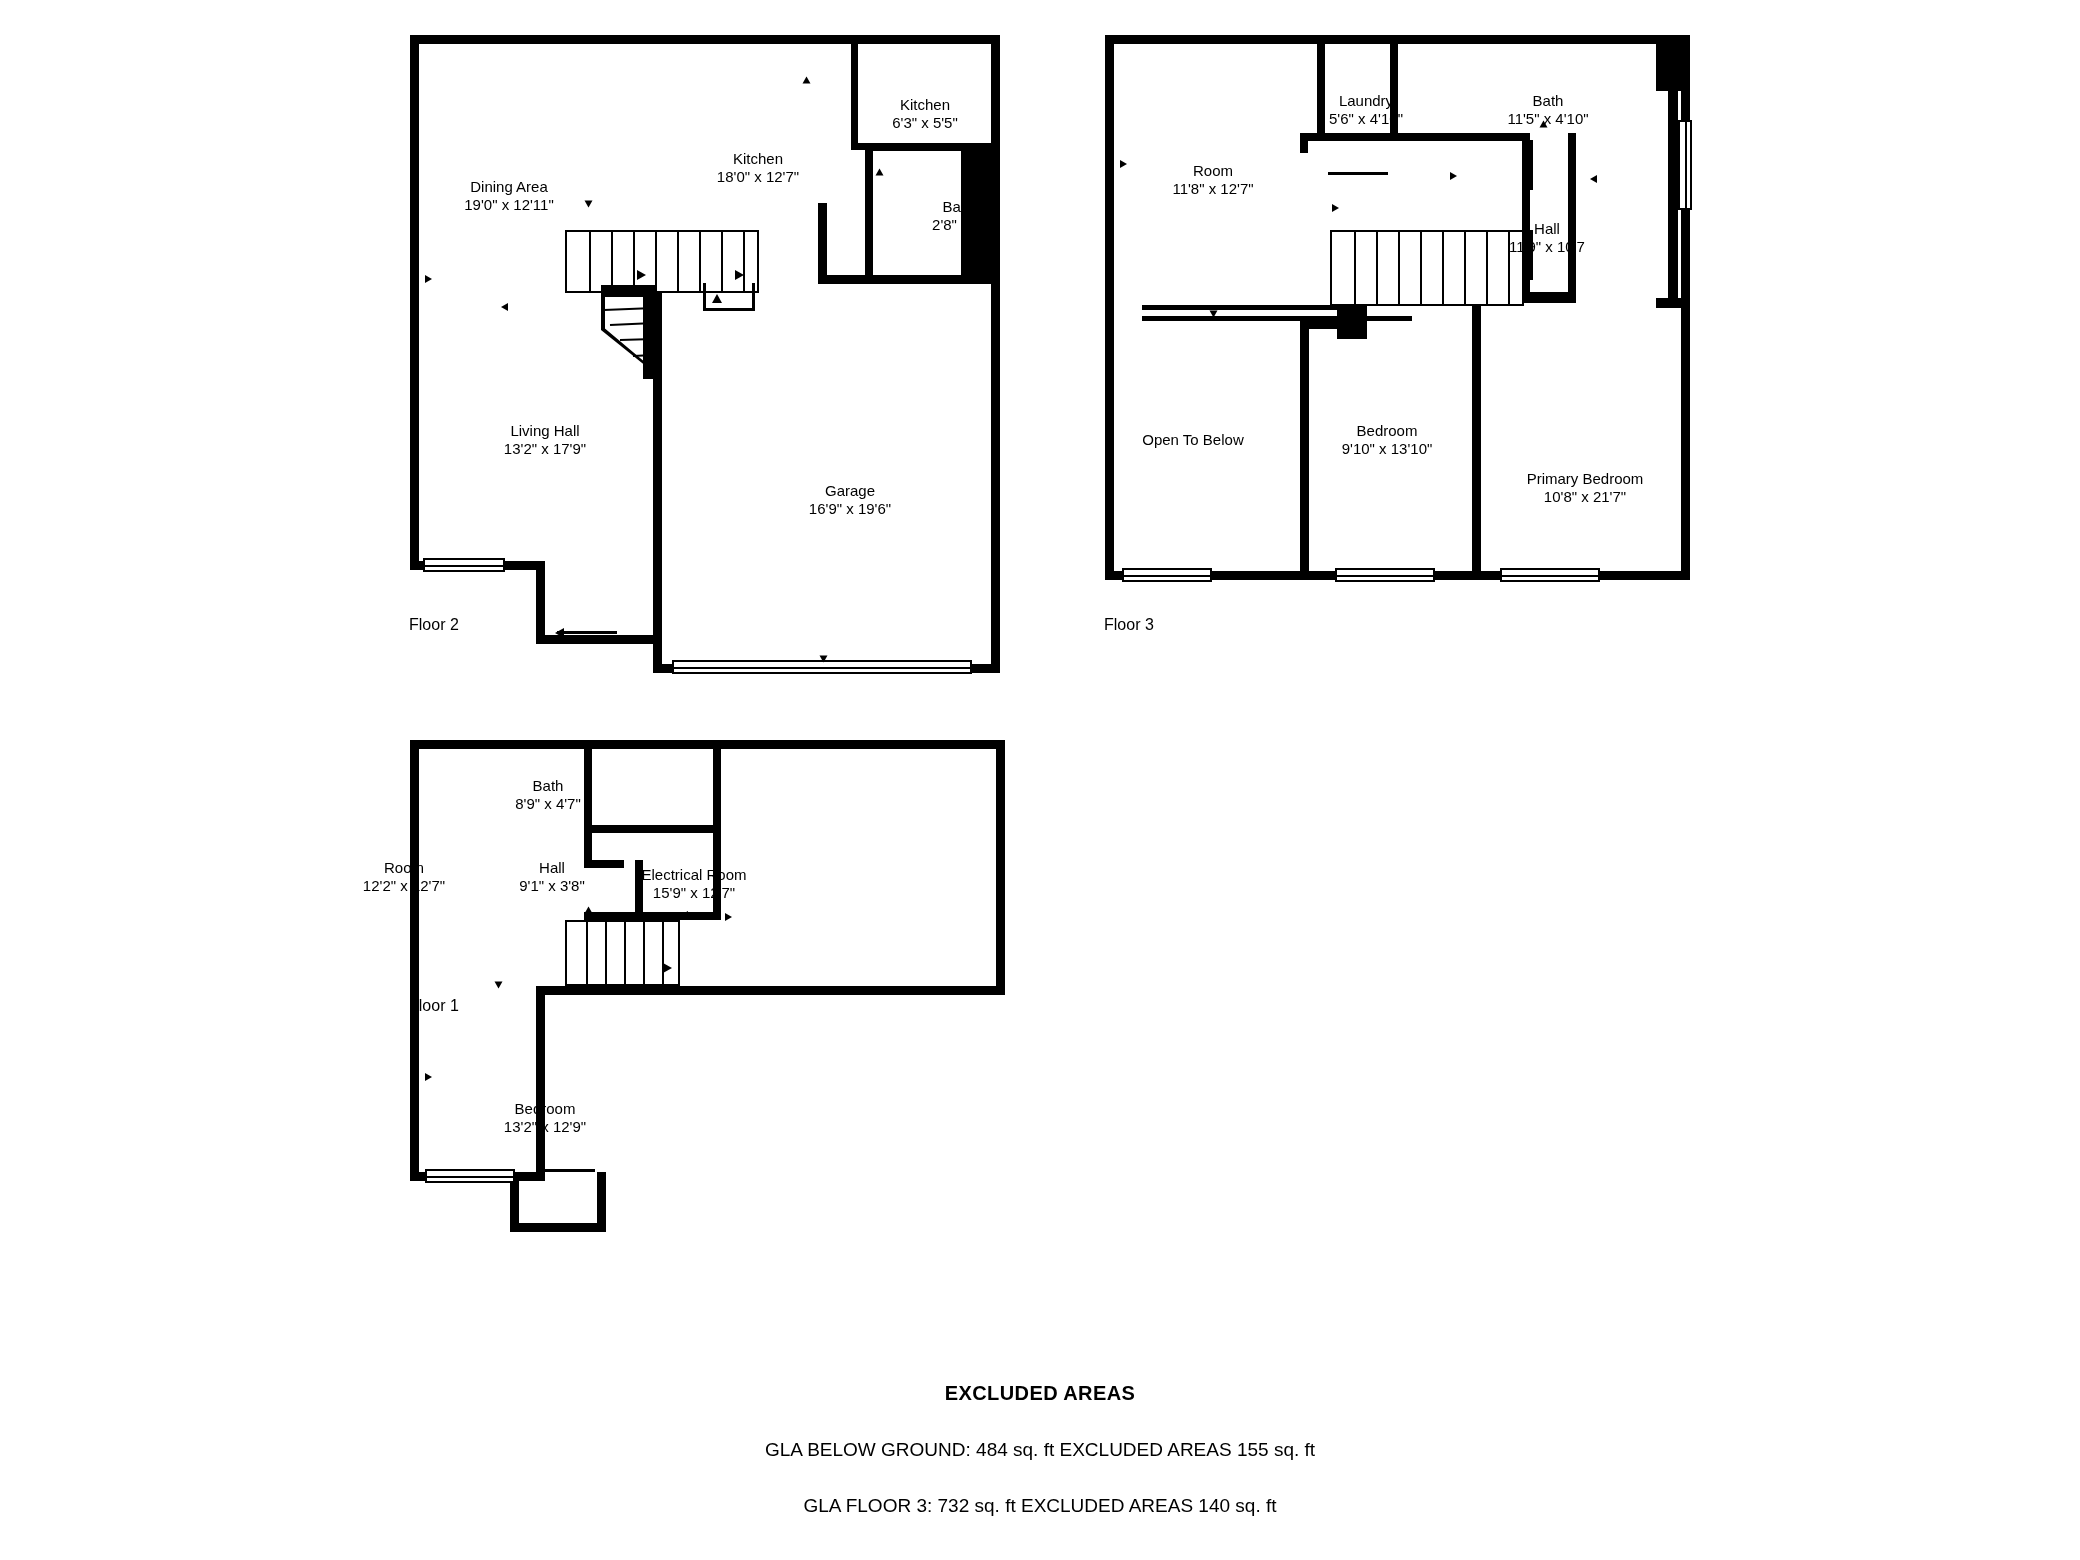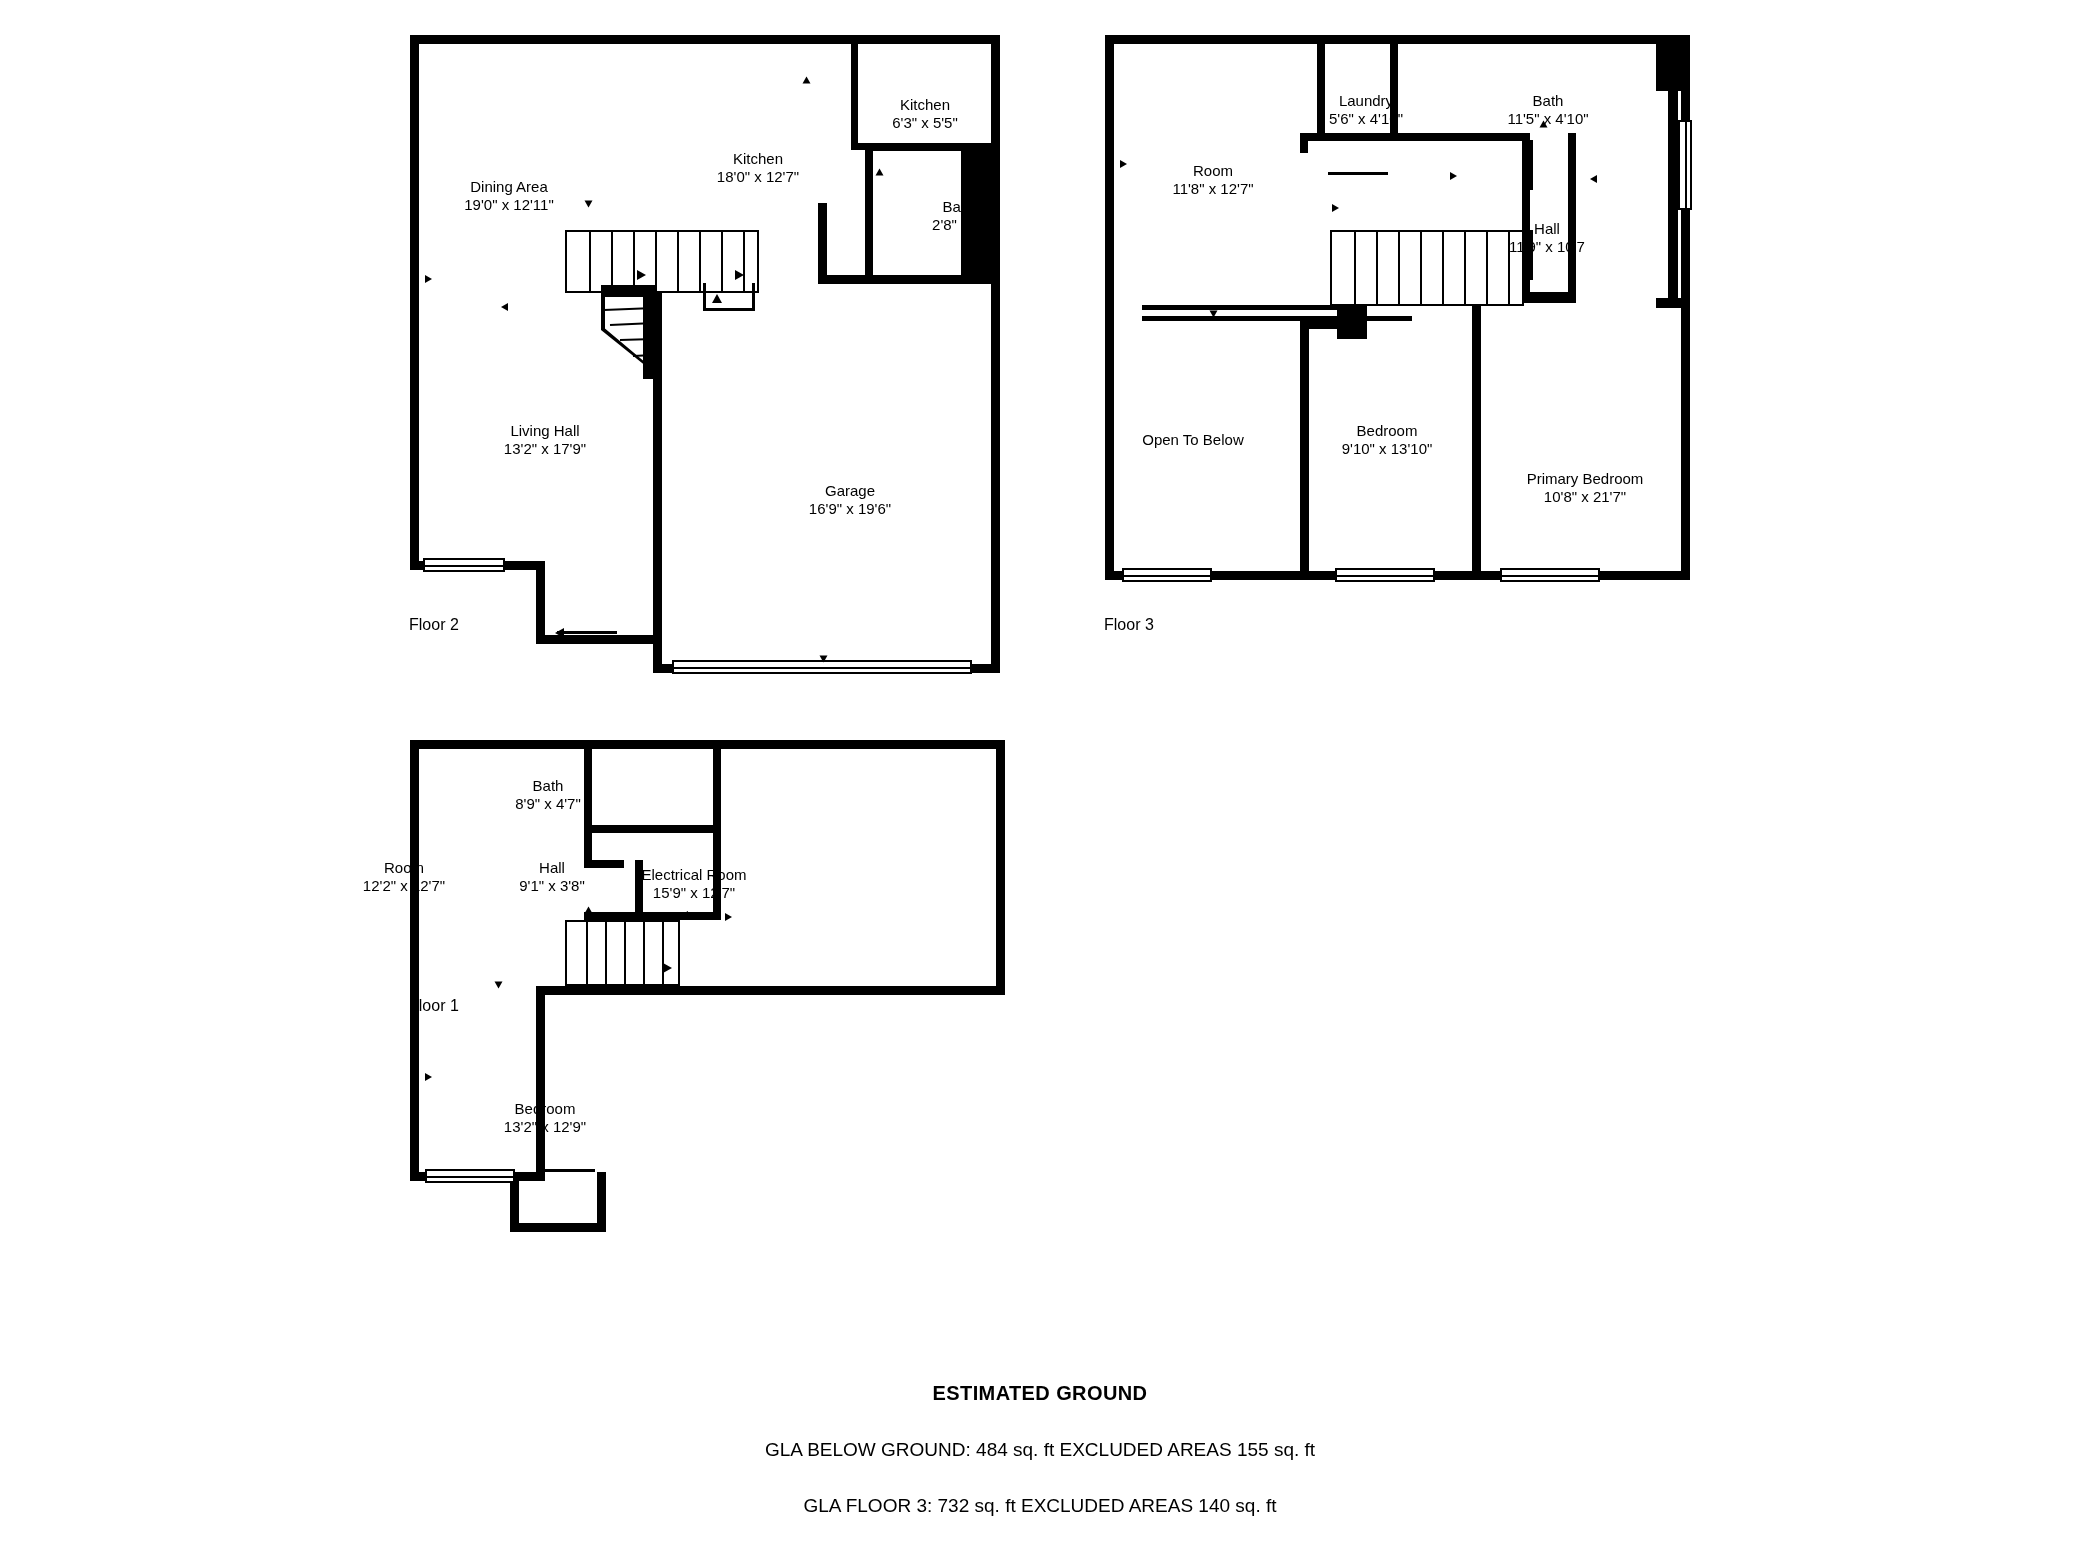--- a/index.html
+++ b/index.html
@@ -378,19 +378,19 @@
     </div>
     <div class="label" style="left:140px; top:365px;">
       <span class="rname">Bedroom</span>
       <span class="rdim">13'2" x 12'9"</span>
     </div>
 
     <div class="floor-tag" style="left:4px; top:262px;text-align:right;">Floor 1</div>
   </div>
 
   <div class="areas" style="top:1382px;">
-    <div class="heading">ESTIMATED GROUND</div>
+    <div class="heading">EXCLUDED AREAS</div>
     <div class="line">GLA BELOW GROUND: 484 sq. ft EXCLUDED AREAS 155 sq. ft</div>
     <div class="line">GLA FLOOR 3: 732 sq. ft EXCLUDED AREAS 140 sq. ft</div>
   </div>
 
 
 </div>
 
 </body></html>

